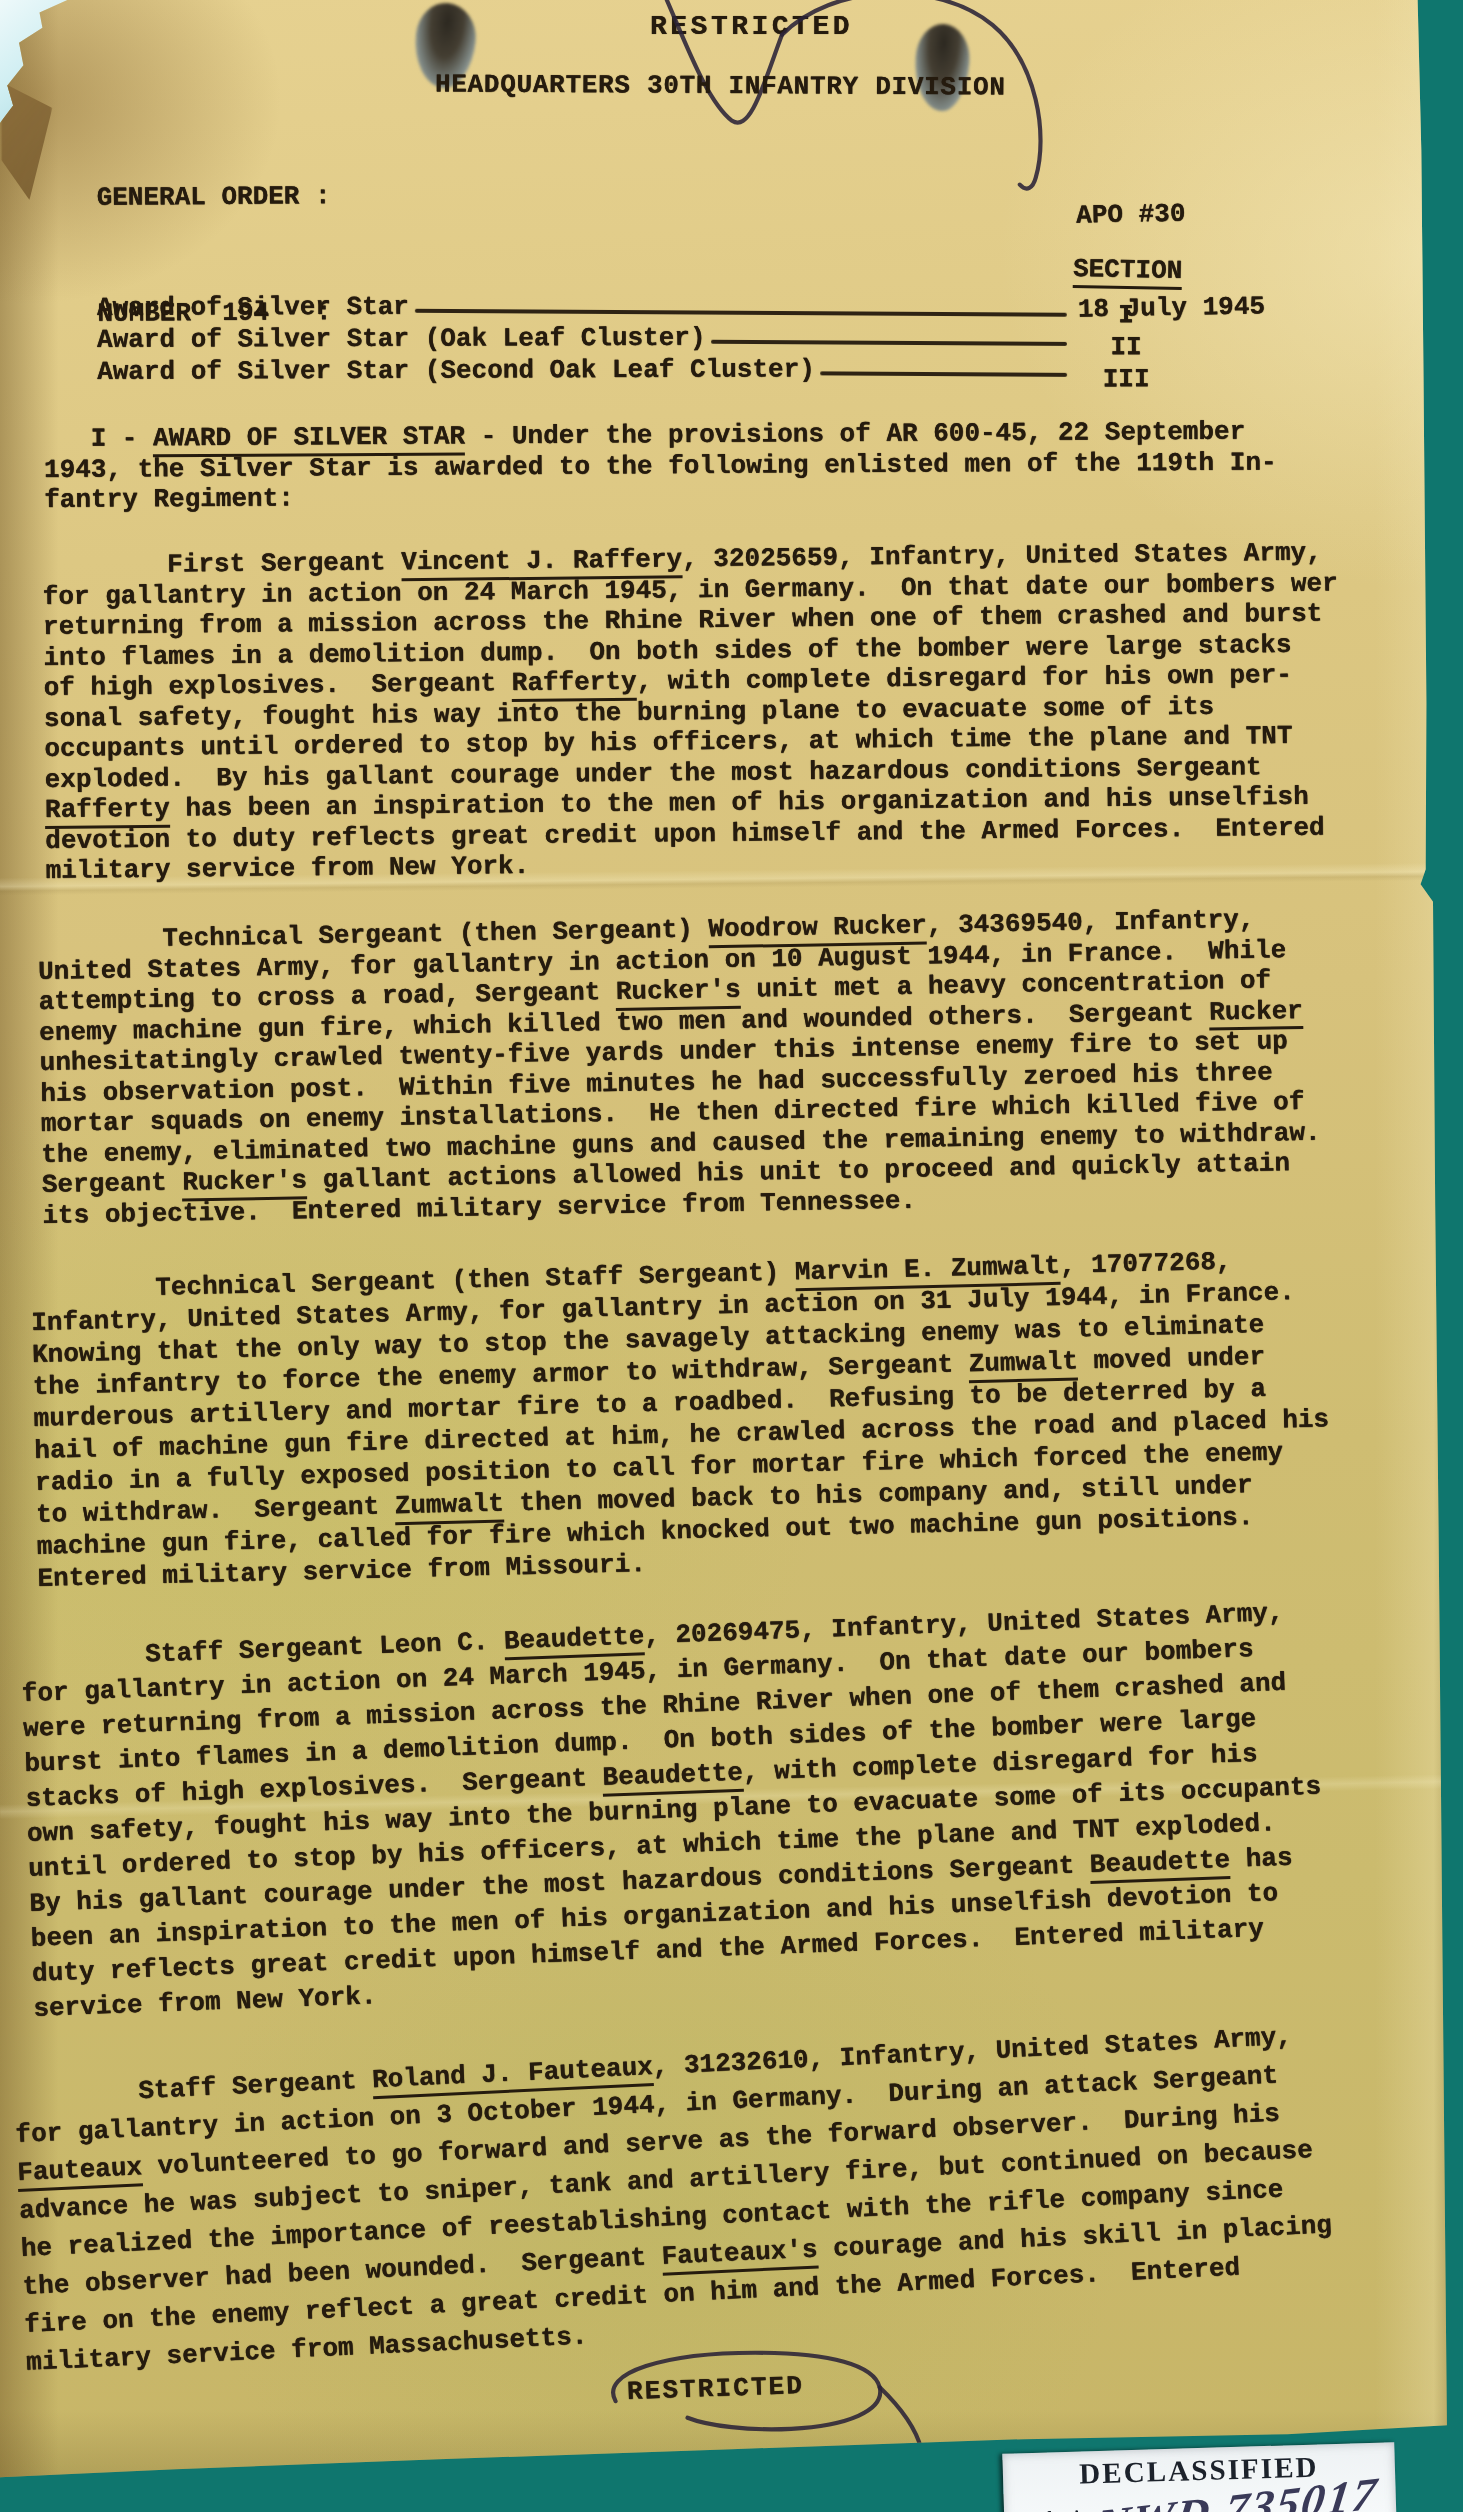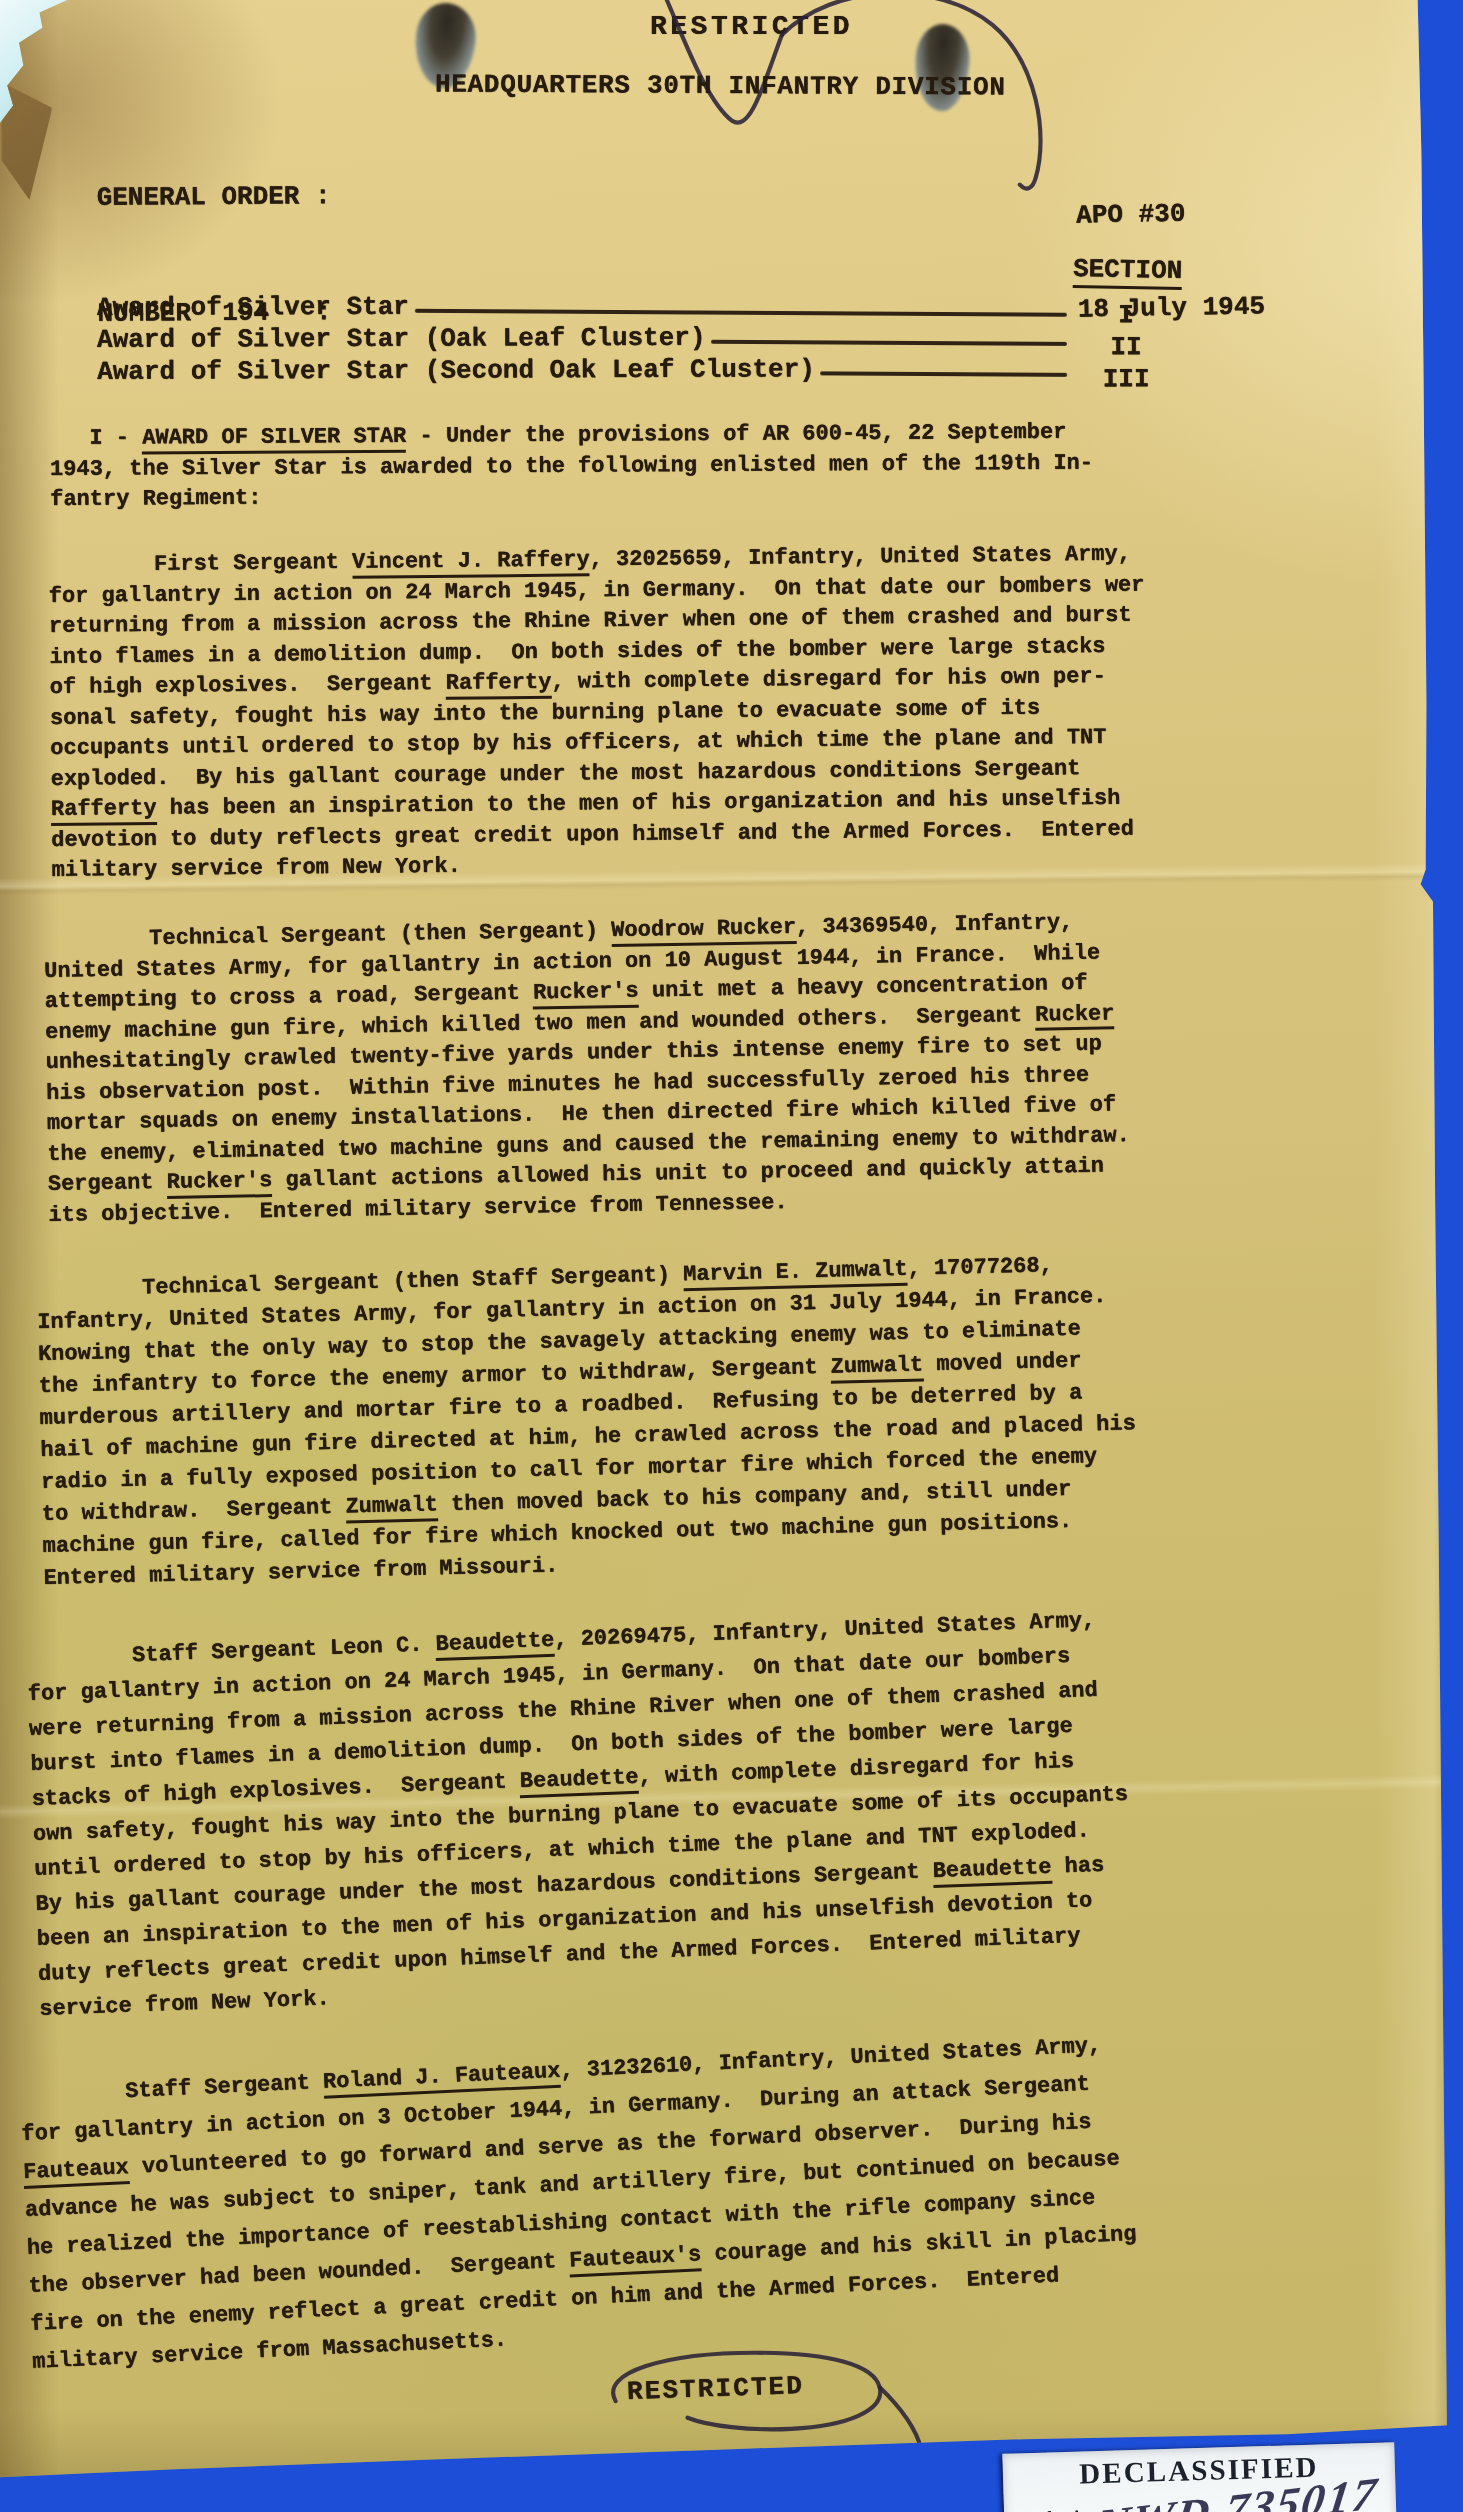--- a/index.html
+++ b/index.html
@@ -1,18 +1,18 @@
 <!DOCTYPE html>
 <html style="font-size:11px"><head>
 <meta charset="utf-8">
 <style>
   html,body{margin:0;padding:0;background:#060605;}
   body{width:1463px;height:2512px;overflow:hidden;position:relative;
        font-family:"Liberation Mono","DejaVu Sans Mono",monospace;}
-  .scene{position:absolute;inset:0;background:#1d4ed8;}
+  .scene{position:absolute;inset:0;background:#0f766e;}
 
   
   .scanner-light{position:absolute;left:0;top:0;width:90px;height:132px;
     background:linear-gradient(140deg,#eef9fa 0%,#cfeef2 45%,#9fd6de 100%);}
 
   
   .paper{position:absolute;left:0;top:0;width:1463px;height:2512px;
     background:
       radial-gradient(360px 291px at 2% 4%, rgba(125,92,40,.50), rgba(125,92,40,0) 70%),
       radial-gradient(624px 485px at 98% 10%, rgba(248,236,190,.55), rgba(248,236,190,0) 70%),
@@ -55,21 +55,21 @@
 
   .section-header{position:absolute;left:1073px;top:255px;font-size:26px;font-weight:700;
     border-bottom:3.5px solid currentColor;padding-bottom:1.4px;transform:rotate(1deg);}
   .index-block{position:absolute;left:97px;top:290px;width:1081px;transform:rotate(-.2deg);}
   .idx-row{display:flex;align-items:flex-start;font-size:26px;font-weight:700;line-height:32px;white-space:pre;}
   .idx-title{flex:0 0 auto;}
   .leader{flex:1 1 auto;height:0;border-bottom:4.2px solid #251b0e;margin:18px 7px 0 5.5px;
     transform:rotate(.55deg);transform-origin:0 0;border-radius:2.8px;filter:blur(0.3px);opacity:.95;}
   .idx-num{flex:0 0 104px;text-align:center;position:relative;top:11px;}
 
-  .body-text{position:absolute;left:50px;top:424px;right:35px;font-size:22px;font-weight:700;}
+  .body-text{position:absolute;left:44px;top:424px;right:35px;font-size:26px;font-weight:700;}
   .para{transform-origin:0 50%;}
   .line{white-space:pre;}
   .line u{text-decoration:none;border-bottom:3.5px solid currentColor;padding-bottom:0.7px;}
   .para .line:first-child{padding-left:8ch;}
   .para-0 .line:first-child{padding-left:3ch;}
   .para-0{line-height:30.5px;transform:rotate(-.35deg);}
   .para-1{margin-top:35px;line-height:30.5px;transform:rotate(-.6deg);}
   .para-2{margin-top:40px;line-height:30.5px;margin-left:-4.2px;transform:rotate(-1deg);}
   .para-3{margin-top:44px;line-height:32px;margin-left:-9.7px;transform:rotate(-1.4deg);}
   .para-4{margin-top:47px;line-height:35px;margin-left:-16.6px;transform:rotate(-2.1deg);}

